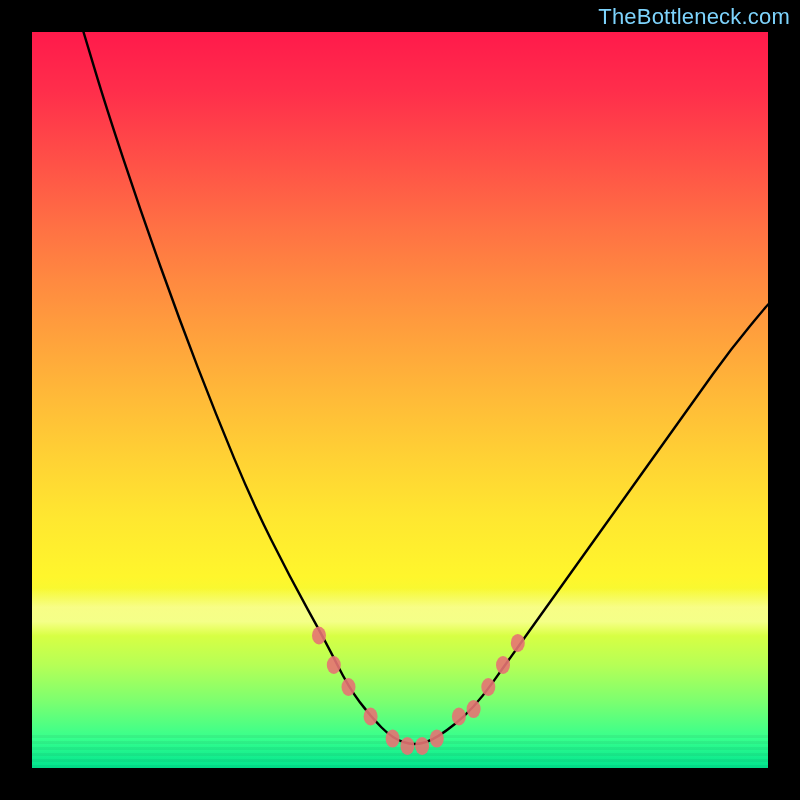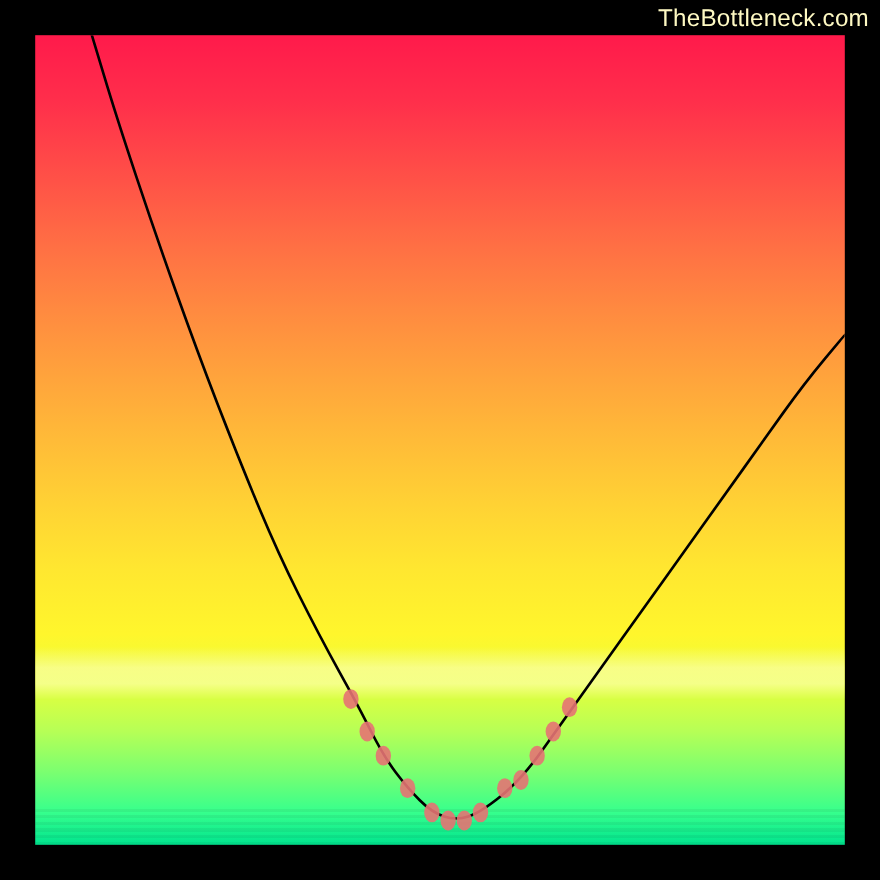--- a/index.html
+++ b/index.html
@@ -74,21 +74,21 @@
     position: absolute;
     left: 0;
     top: 0;
     width: 736px;
     height: 736px;
   }
   .watermark {
     position: absolute;
     top: 4px;
     right: 10px;
-    color: #fef9c3;
+    color: #7dd3fc;
     font-size: 22px;
     font-weight: 500;
     letter-spacing: 0.2px;
     user-select: none;
   }
 </style>
 </head>
 <body>
 
 <div class="frame"></div>

